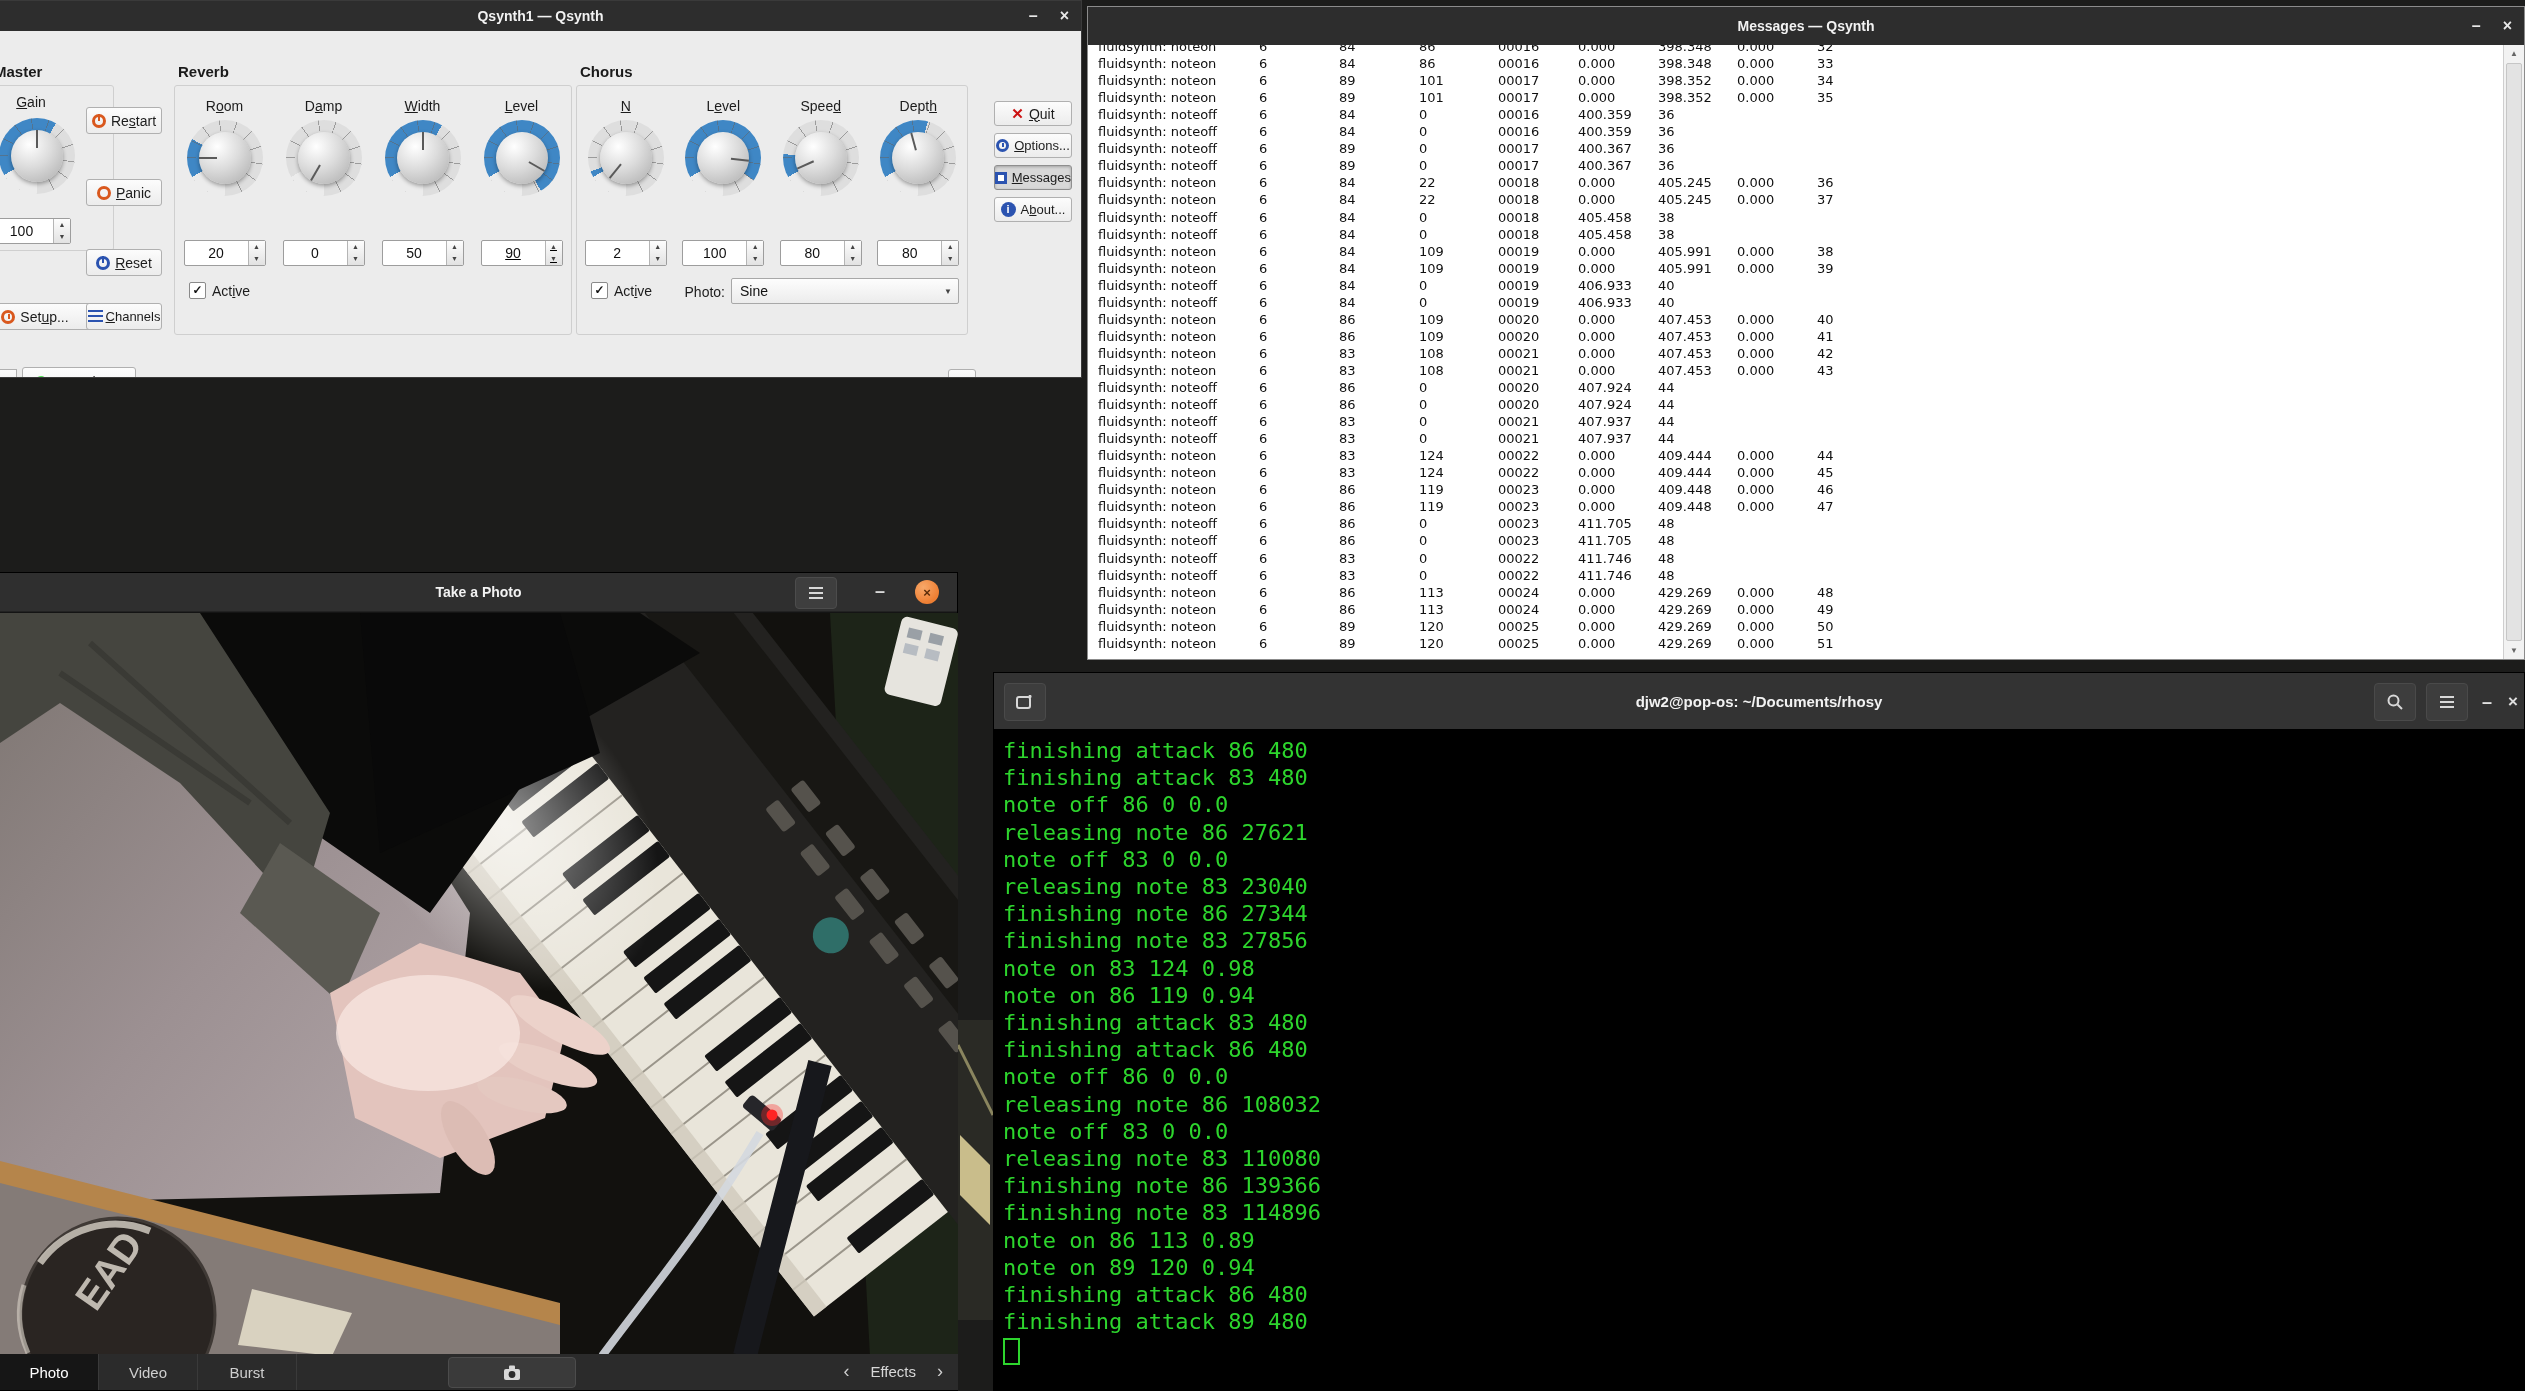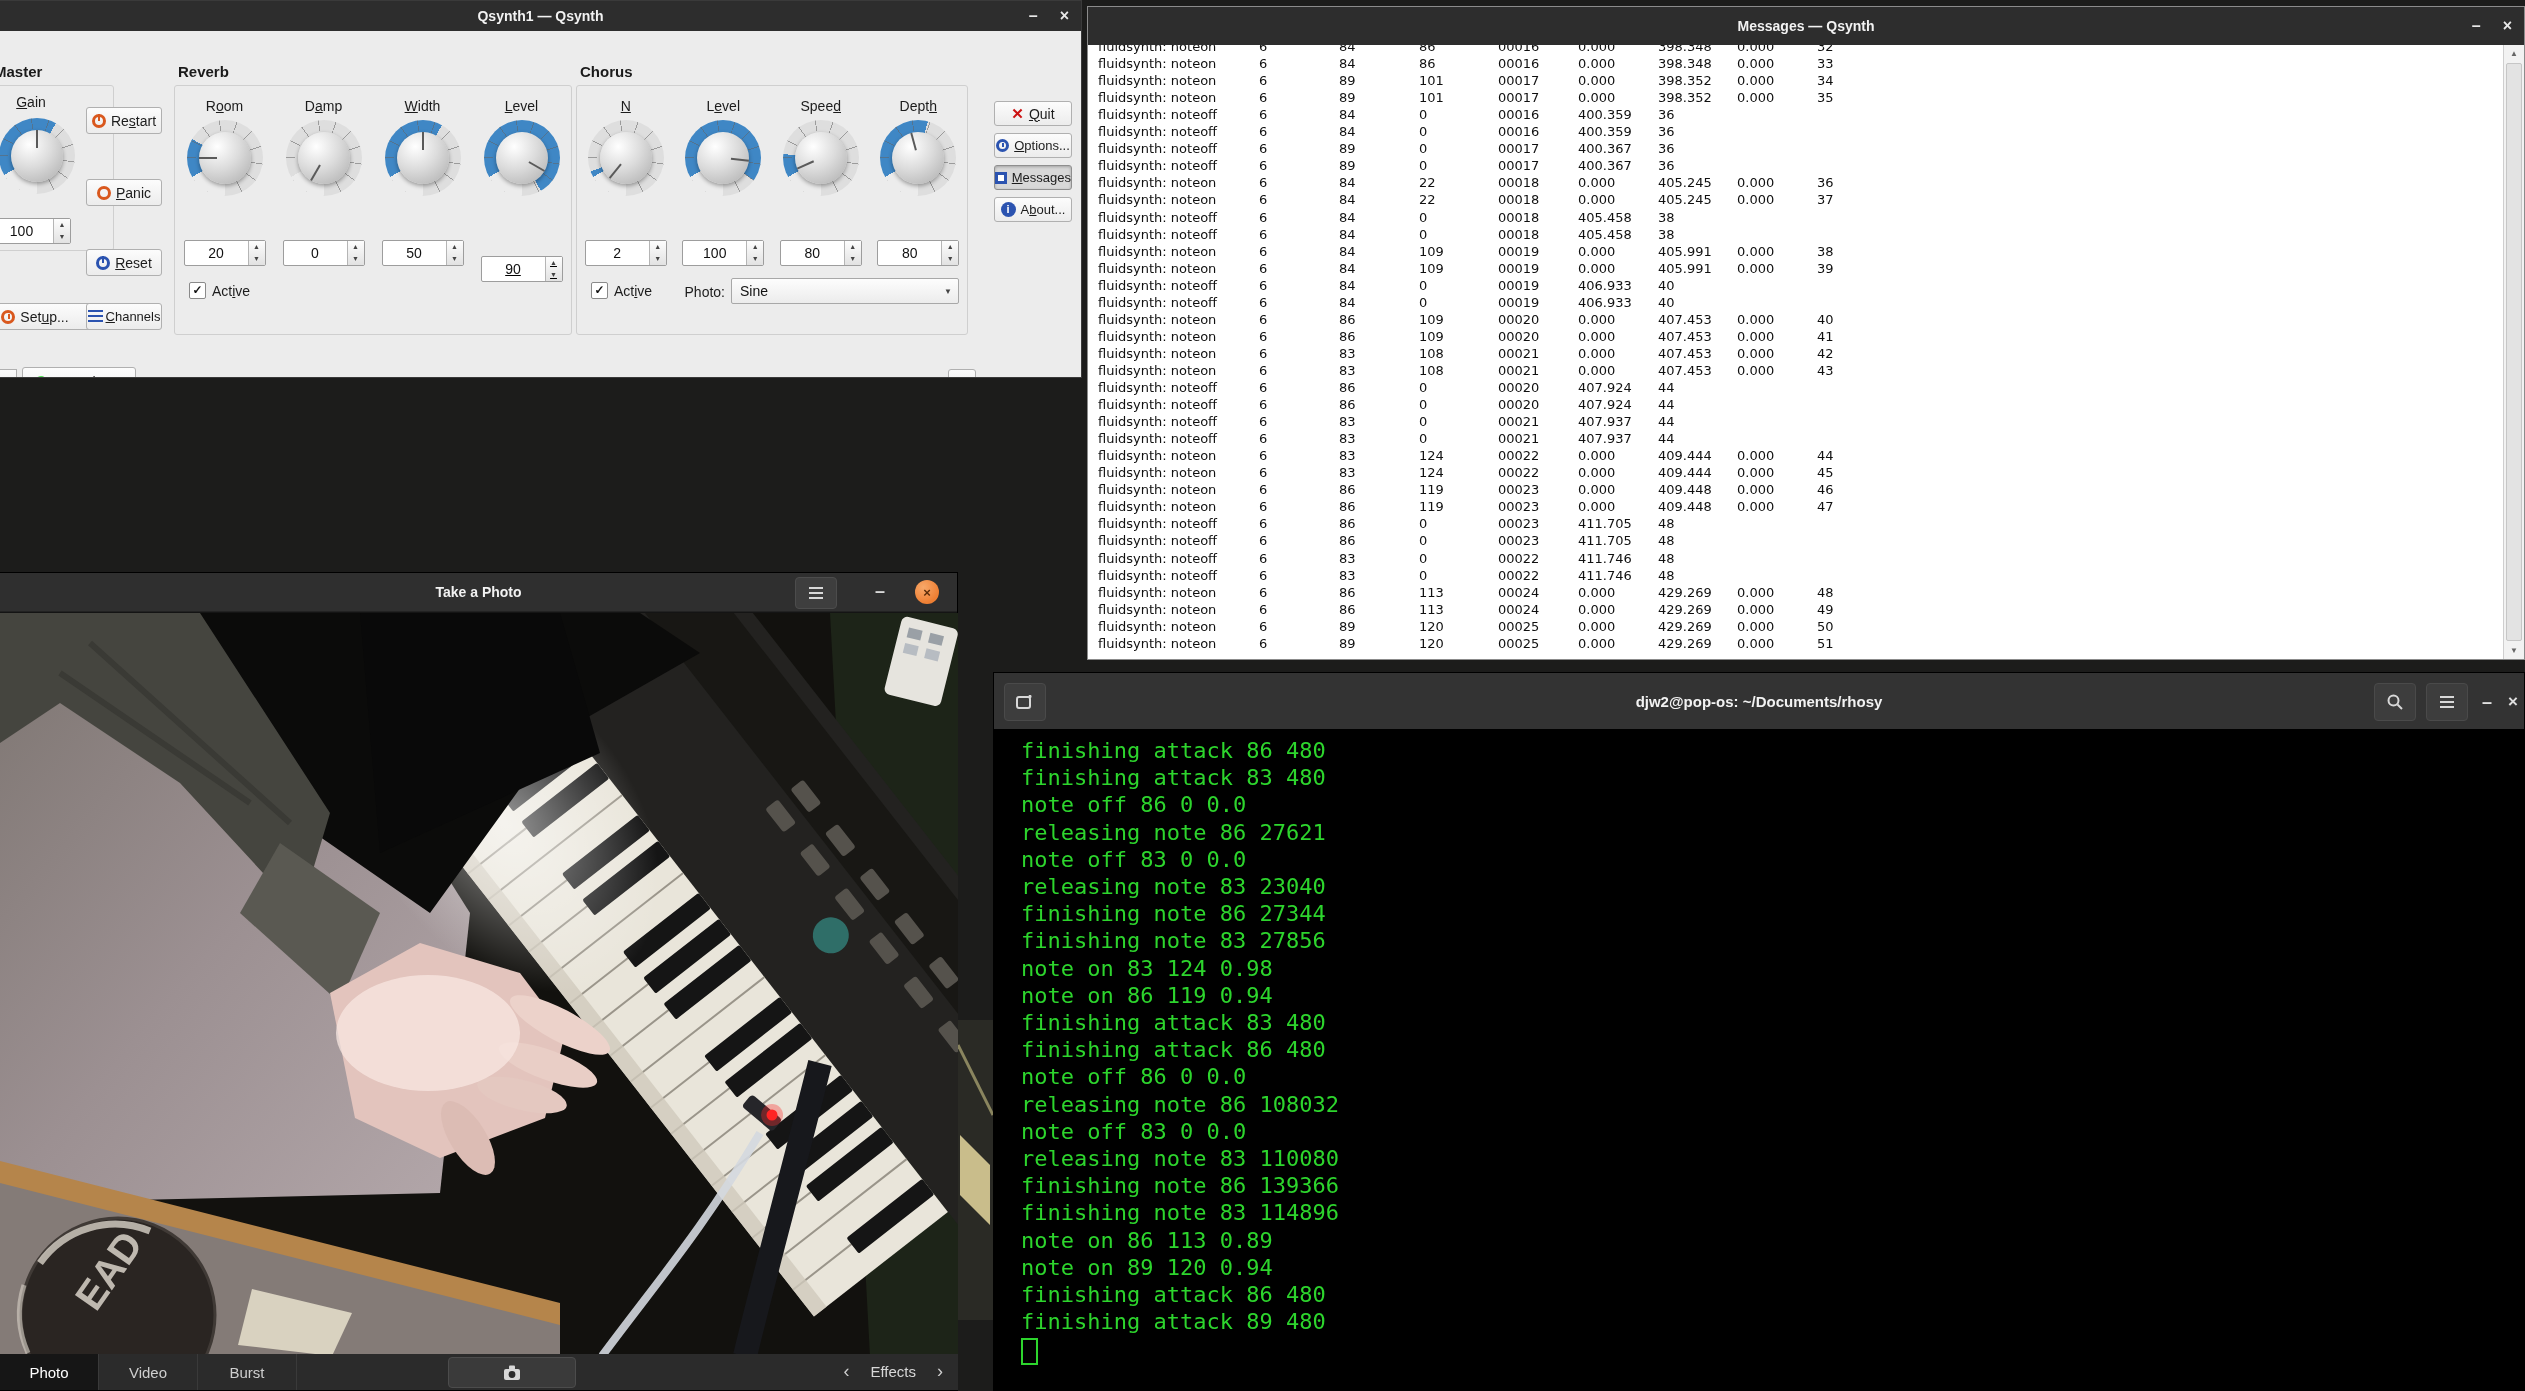--- a/index.html
+++ b/index.html
@@ -108,21 +108,21 @@
   #terminal{left:993px;top:672px;width:1532px;height:719px;background:#000;border:1px solid #000;}
   #terminal .titlebar{height:56px;background:#333333;font-size:15px;border-bottom:1px solid #272727;}
   .term-newtab{position:absolute;left:10px;top:10px;width:40px;height:36px;background:#3d3d3d;border:1px solid #4a4a4a;
      border-radius:4px;display:flex;align-items:center;justify-content:center;}
   .term-controls{position:absolute;right:4px;top:10px;display:flex;align-items:center;gap:10px;}
   .term-iconbtn{width:40px;height:36px;background:#3d3d3d;border:1px solid #4a4a4a;border-radius:4px;
      display:flex;align-items:center;justify-content:center;flex-direction:column;gap:3px;}
   .term-iconbtn i{width:14px;height:2px;background:#d8d8d8;}
   .term-min{color:#e0e0e0;font-size:18px;font-weight:bold;padding:0 4px;}
   .term-close{color:#e0e0e0;font-size:17px;font-weight:bold;padding:0 2px;}
-  .term-body{position:absolute;left:0;top:56px;right:0;bottom:0;background:#000;padding:8px 0 0 27px;overflow:hidden;}
+  .term-body{position:absolute;left:0;top:56px;right:0;bottom:0;background:#000;padding:8px 0 0 9px;overflow:hidden;}
   .term-line{font-family:"DejaVu Sans Mono",monospace;font-size:22px;line-height:27.2px;color:var(--tgreen,#2dd52d);white-space:pre;}
   .term-cursor{width:13px;height:23px;border:2px solid var(--tgreen,#2dd52d);margin-top:3px;}
 
   .sliver{position:absolute;left:958px;top:1020px;width:35px;height:300px;}
   u{text-decoration:underline;}
 </style>
 </head>
 <body>
 
 <div id="screen">
@@ -249,21 +249,21 @@
             <div class="klabel"><u>L</u>evel</div>
             <div class="knob" style="margin-top:4px;">
               <div class="arc" style="background: conic-gradient(from 240deg, rgb(63, 135, 197) 0deg, rgb(63, 135, 197) 270deg, rgb(222, 222, 222) 270deg, rgb(222, 222, 222) 300deg, transparent 300deg, transparent 360deg);"></div>
                 <div class="ticks"></div>
                 <div class="gap"></div>
                 <div class="face"></div>
                 <div class="ptr" style="transform: rotate(120deg);">
                   <i></i>
                 </div>
               </div>
-            <div class="spin" style="margin-top:60px;text-decoration:underline;">
+            <div class="spin" style="margin-top:44px;text-decoration:underline;">
               <span class="sval">90</span>
               <span class="sarr">
                   <i>▲</i>
                   <i>▼</i>
                 </span>
               </div>
           </div>
         </div>
         <div class="check" style="left:14px;top:196px;">
           <span class="box">✓</span>

